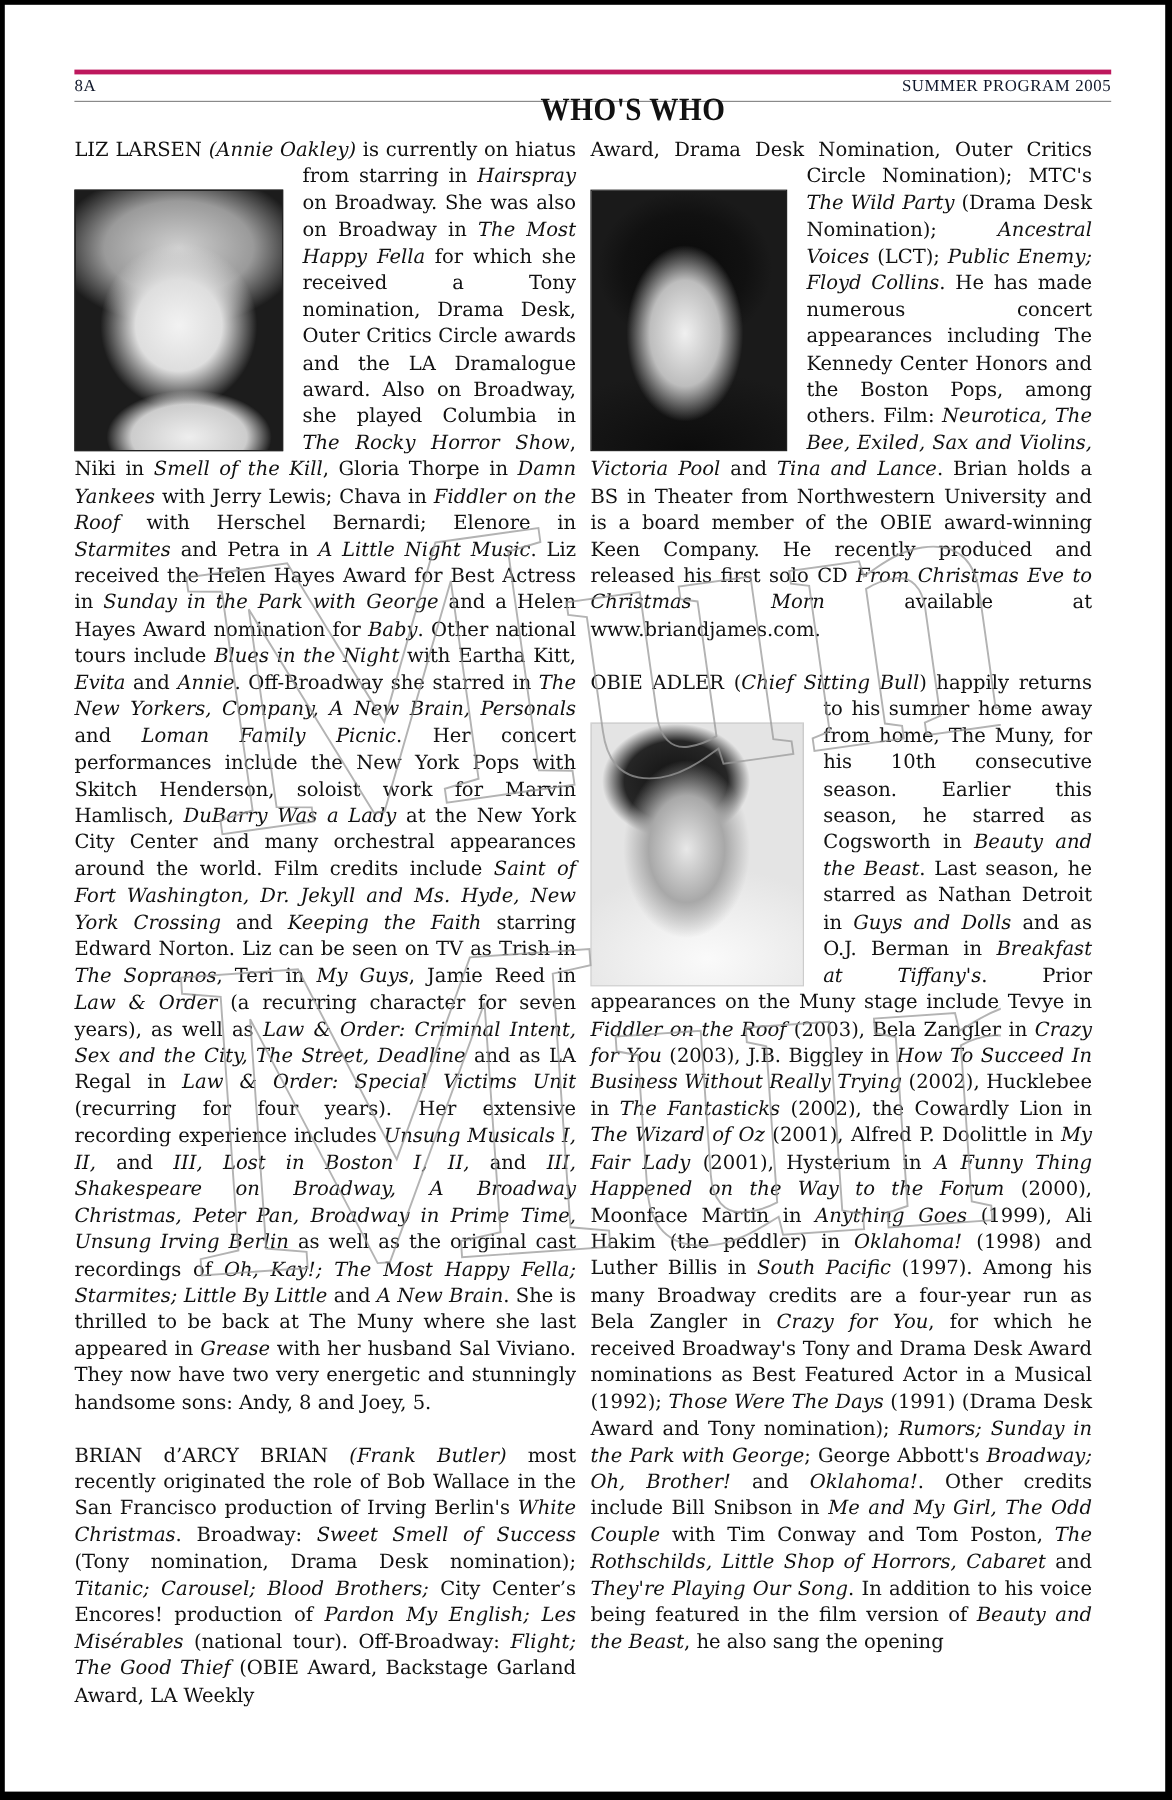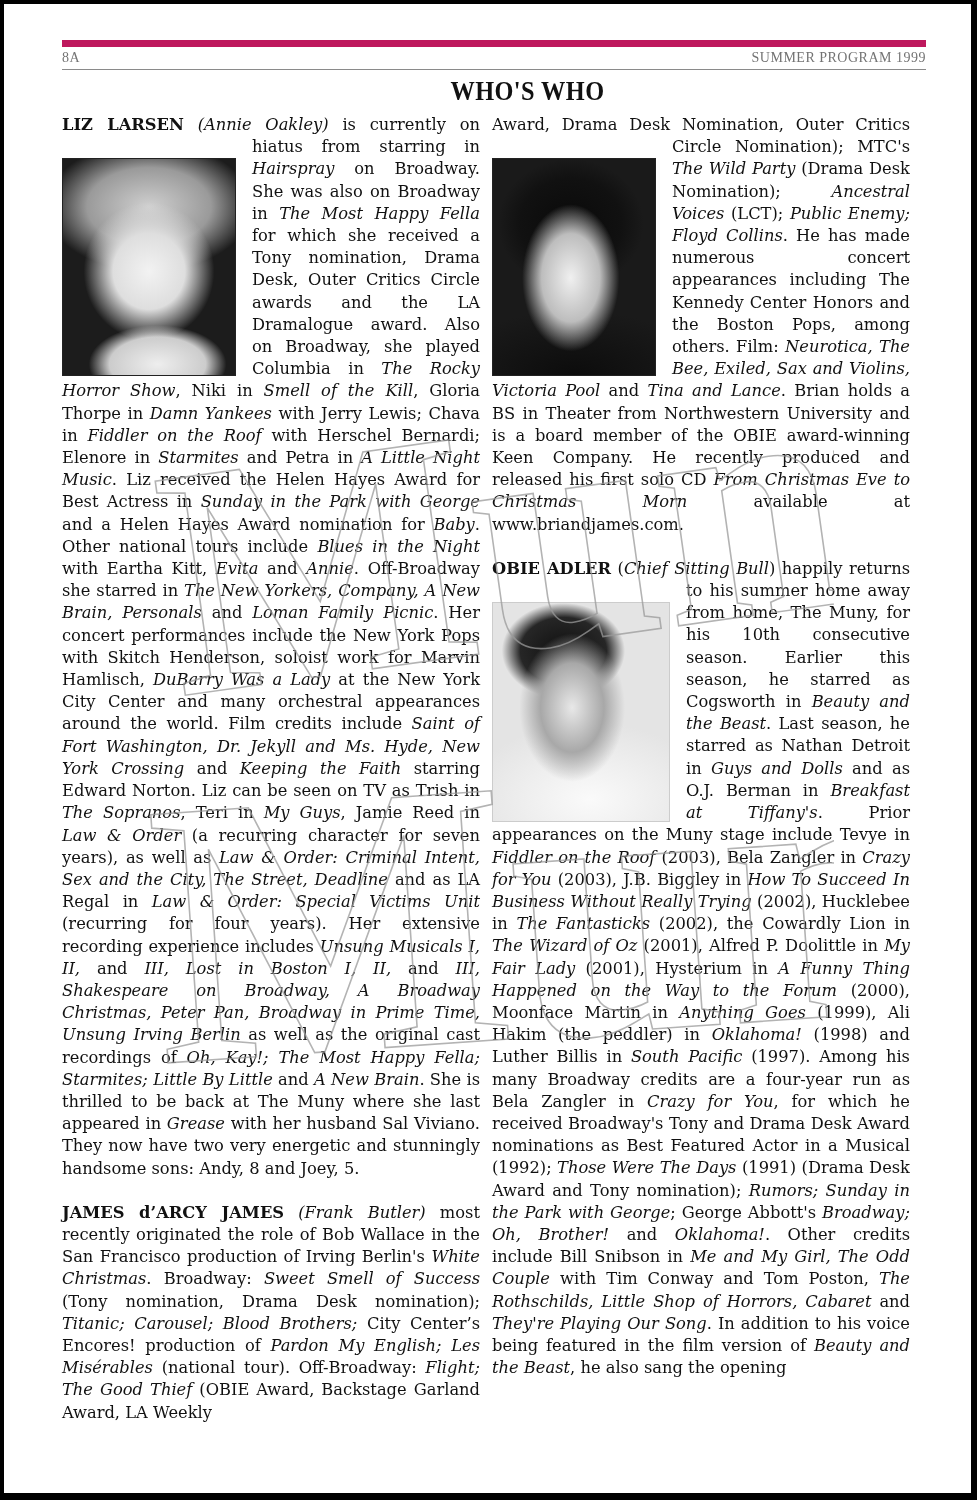--- a/index.html
+++ b/index.html
@@ -2,42 +2,42 @@
 <html><head>
 <meta charset="utf-8">
 <style>
   html, body { margin: 0; padding: 0; background: #000; }
   body { width: 977px; height: 1500px; position: relative; overflow: hidden; }
   .page {
     position: absolute; left: 4px; top: 4px; width: 967px; height: 1489px;
     background: #fff; overflow: hidden;
   }
   .running-head {
-    position: absolute; left: 58px; width: 864px; top: 36px; height: 22px;
-    border-top: 7px solid #be185d; border-bottom: 1px solid #8a8a8a;
-    font-family: "Liberation Serif", serif; font-size: 14px; color: #737373;
+    position: absolute; left: 58px; width: 864px; top: 54px; height: 22px;
+    border-top: 4px solid #be185d; border-bottom: 1px solid #8a8a8a;
+    font-family: "Liberation Serif", serif; font-size: 14px; color: #0f172a;
     letter-spacing: 0.5px;
   }
   .running-head .folio { position: absolute; left: 0; top: 3px; }
   .running-head .pub { position: absolute; right: 0; top: 3px; }
   .title {
     position: absolute; left: 0; width: 967px; top: 72px; text-align: center;
     font-family: "Liberation Serif", serif; font-weight: bold; font-size: 27px;
     color: #111; letter-spacing: 0.5px; transform: translateX(40px) scaleX(0.9);
   }
   .col {
     position: absolute; top: 110px; width: 418px; height: 1310px;
     font-family: "DejaVu Serif", serif; font-size: 16.3px; line-height: 22.2px;
     color: #111; text-align: justify; hyphens: none;
   }
   .col.left { left: 58px; }
   .col.right { left: 488px; }
   .col p { margin: 0 0 22px 0; }
   .col i { font-style: italic; }
-  .name { font-weight: bold; }
+  .name { font-weight: normal; }
   .photo {
     float: left; margin: 0 16px 2px 0; border: 1px solid #222;
   }
   .spacer { float: left; width: 0; }
   .photo-larsen {
     width: 172px; height: 216px;
     background:
       radial-gradient(ellipse 38% 32% at 50% 52%, #f2f2f2 0%, #dedede 55%, rgba(200,200,200,0) 100%),
       radial-gradient(ellipse 60% 30% at 50% 22%, #cfcfcf 0%, #9a9a9a 60%, rgba(60,60,60,0) 100%),
       radial-gradient(ellipse 40% 18% at 55% 95%, #eeeeee 0%, #cccccc 70%, rgba(0,0,0,0) 100%),
@@ -68,39 +68,39 @@
     fill: none; stroke: #9a9a9a; stroke-width: 1.6; opacity: 0.75;
   }
 </style>
 </head>
 <body>
 
 <div class="page">
 
   <div class="running-head">
     <span class="folio">8A</span>
-    <span class="pub">SUMMER PROGRAM 1999</span>
+    <span class="pub">SUMMER PROGRAM 2005</span>
   </div>
 
   <div class="title">WHO'S WHO</div>
 
   <svg class="watermark" viewBox="0 0 700 800">
     <text x="40" y="330" font-size="330" transform="rotate(-8 200 300)">Muny</text>
     <text x="20" y="700" font-size="380" transform="rotate(-4 300 600)">Muny</text>
   </svg>
 
   <div class="col left">
     <p>
       <span class="spacer" style="height:44px;width:0;float:left;"></span>
       <span class="photo photo-larsen" style="clear:left;"></span>
       <span class="name">LIZ LARSEN</span>
        <i>(Annie Oakley)</i><span> is currently on hiatus from starring in <i>Hairspray</i> on Broadway. She was also on Broadway in <i>The Most Happy Fella</i> for which she received a Tony nomination, Drama Desk, Outer Critics Circle awards and the LA Dramalogue award. Also on Broadway, she played Columbia in <i>The Rocky Horror Show</i>, Niki in <i>Smell of the Kill</i>, Gloria Thorpe in <i>Damn Yankees</i> with Jerry Lewis; Chava in <i>Fiddler on the Roof</i> with Herschel Bernardi; Elenore in <i>Starmites</i> and Petra in <i>A Little Night Music</i>. Liz received the Helen Hayes Award for Best Actress in <i>Sunday in the Park with George</i> and a Helen Hayes Award nomination for <i>Baby</i>. Other national tours include <i>Blues in the Night</i> with Eartha Kitt, <i>Evita</i> and <i>Annie</i>. Off-Broadway she starred in <i>The New Yorkers, Company, A New Brain, Personals</i> and <i>Loman Family Picnic</i>. Her concert performances include the New York Pops with Skitch Henderson, soloist work for Marvin Hamlisch, <i>DuBarry Was a Lady</i> at the New York City Center and many orchestral appearances around the world. Film credits include <i>Saint of Fort Washington, Dr. Jekyll and Ms. Hyde, New York Crossing</i> and <i>Keeping the Faith</i> starring Edward Norton. Liz can be seen on TV as Trish in <i>The Sopranos</i>, Teri in <i>My Guys</i>, Jamie Reed in <i>Law &amp; Order</i> (a recurring character for seven years), as well as <i>Law &amp; Order: Criminal Intent, Sex and the City, The Street, Deadline</i> and as LA Regal in <i>Law &amp; Order: Special Victims Unit</i> (recurring for four years). Her extensive recording experience includes <i>Unsung Musicals I, II,</i> and <i>III, Lost in Boston I, II,</i> and <i>III, Shakespeare on Broadway, A Broadway Christmas, Peter Pan, Broadway in Prime Time, Unsung Irving Berlin</i> as well as the original cast recordings of <i>Oh, Kay!; The Most Happy Fella; Starmites; Little By Little</i> and <i>A New Brain</i>. She is thrilled to be back at The Muny where she last appeared in <i>Grease</i> with her husband Sal Viviano. They now have two very energetic and stunningly handsome sons: Andy, 8 and Joey, 5.</span>
     </p>
     <p style="margin-top:0;">
-      <span class="name">JAMES d’ARCY JAMES</span>
+      <span class="name">BRIAN d’ARCY BRIAN</span>
        <i>(Frank Butler)</i><span> most recently originated the role of Bob Wallace in the San Francisco production of Irving Berlin's <i>White Christmas</i>. Broadway: <i>Sweet Smell of Success</i> (Tony nomination, Drama Desk nomination); <i>Titanic; Carousel; Blood Brothers;</i> City Center’s Encores! production of <i>Pardon My English; Les Misérables</i> (national tour). Off-Broadway: <i>Flight; The Good Thief</i> (OBIE Award, Backstage Garland Award, LA Weekly</span>
     </p>
   </div>
 
   <div class="col right">
     <p>
       <span class="spacer" style="height:44px;width:0;float:left;"></span>
       <span class="photo photo-james" style="clear:left;"></span>
       <span>Award, Drama Desk Nomination, Outer Critics Circle Nomination); MTC's <i>The Wild Party</i> (Drama Desk Nomination); <i>Ancestral Voices</i> (LCT); <i>Public Enemy; Floyd Collins</i>. He has made numerous concert appearances including The Kennedy Center Honors and the Boston Pops, among others. Film: <i>Neurotica, The Bee, Exiled, Sax and Violins, Victoria Pool</i> and <i>Tina and Lance</i>. Brian holds a BS in Theater from Northwestern University and is a board member of the OBIE award-winning Keen Company. He recently produced and released his first solo CD <i>From Christmas Eve to Christmas Morn</i> available at www.briandjames.com.</span>
     </p>

